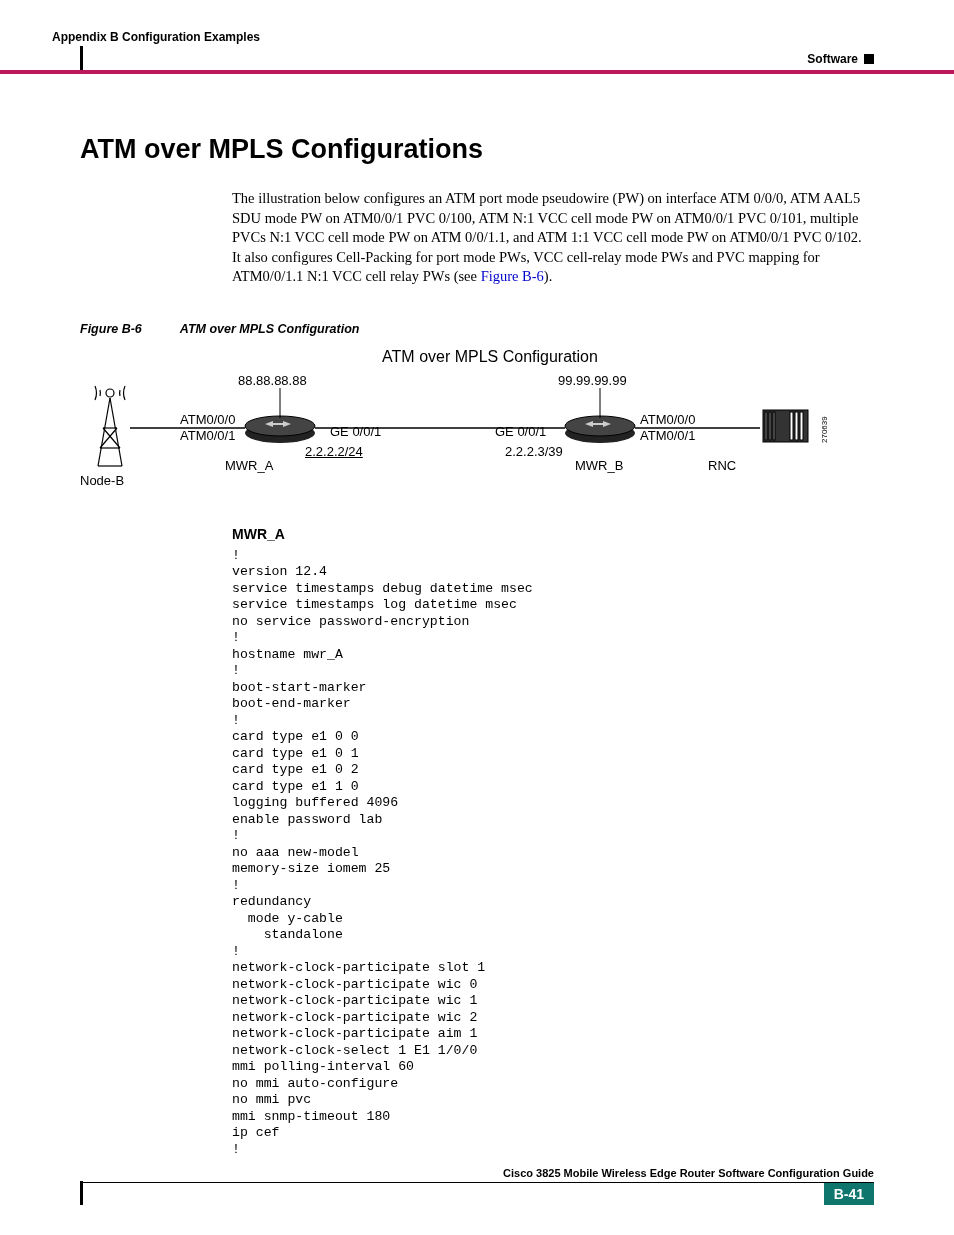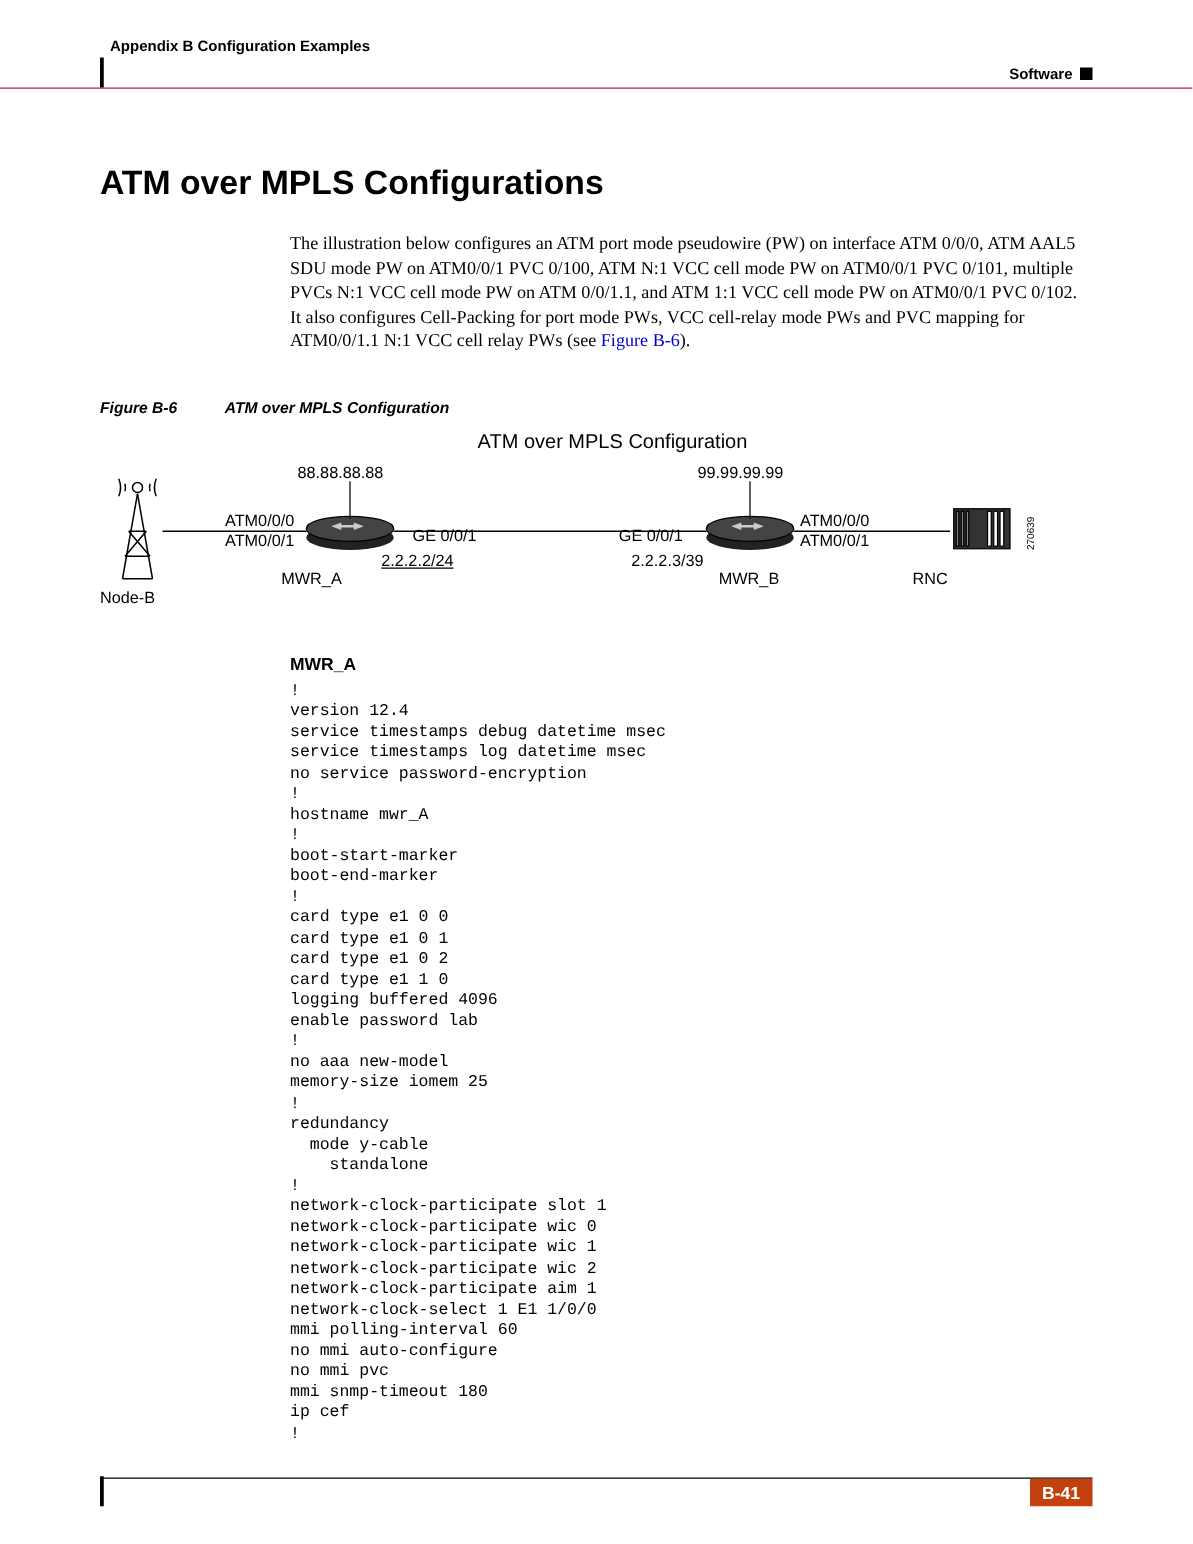--- a/index.html
+++ b/index.html
@@ -5,22 +5,22 @@
     * { margin: 0; padding: 0; box-sizing: border-box; }
     body {
       width: 954px;
       height: 1235px;
       font-family: Georgia, 'Times New Roman', serif;
       background: #fff;
       position: relative;
       padding: 0;
     }
     .page-header {
-      padding: 30px 80px 4px 88px;
-      border-bottom: 1px solid #be185d;
+      padding: 30px 80px 4px 52px;
+      border-bottom: 4px solid #be185d;
       display: flex;
       justify-content: space-between;
       font-family: Arial, sans-serif;
       font-weight: bold;
       font-size: 12px;
     }
     .page-header-right {
       display: flex;
       align-items: center;
       gap: 6px;
@@ -116,21 +116,21 @@
       justify-content: space-between;
       align-items: center;
       margin-top: 4px;
     }
     .footer-doc {
       font-family: Arial, sans-serif;
       font-weight: bold;
       font-size: 11px;
     }
     .footer-page {
-      background: #c2410c;
+      background: #0f766e;
       color: #fff;
       font-family: Arial, sans-serif;
       font-weight: bold;
       font-size: 14px;
       padding: 3px 10px;
     }
     .header-bar {
       position: absolute;
       left: 80px;
       top: 46px;
@@ -227,21 +227,21 @@
 
     <span class="dlabel" style="left:415px; top:76px;">GE 0/0/1</span>
     <span class="dlabel" style="left:560px; top:64px;">ATM0/0/0</span>
     <span class="dlabel" style="left:560px; top:80px;">ATM0/0/1</span>
 
     <span class="dlabel" style="left:225px; top:96px;text-decoration:underline;">2.2.2.2/24</span>
     <span class="dlabel" style="left:425px; top:96px;">2.2.2.3/39</span>
 
     <span class="dlabel" style="left:145px; top:110px;">MWR_A</span>
     <span class="dlabel" style="left:495px; top:110px;">MWR_B</span>
-    <span class="dlabel" style="left:650px; top:110px;text-align:center;">RNC</span>
+    <span class="dlabel" style="left:628px; top:110px;text-align:center;">RNC</span>
     <span class="dlabel" style="left:0px; top:125px;">Node-B</span>
     <span class="dlabel" style="left:740px; top:95px; font-size:8px; transform:rotate(-90deg); transform-origin:left top;">270639</span>
   </div>
 
   <div class="sub-heading">MWR_A</div>
   <pre class="code">!
 version 12.4
 service timestamps debug datetime msec
 service timestamps log datetime msec
 no service password-encryption
@@ -273,18 +273,19 @@
 network-clock-select 1 E1 1/0/0
 mmi polling-interval 60
 no mmi auto-configure
 no mmi pvc
 mmi snmp-timeout 180
 ip cef
 !</pre>
 </div>
 
 <div class="page-footer">
+  <div class="footer-title">Cisco 3825 Mobile Wireless Edge Router Software Configuration Guide</div>
   <div class="footer-line">
     <div class="footer-page">B-41</div>
   </div>
 </div>
 
 <div class="footer-bar"></div>
 
 </body></html>

